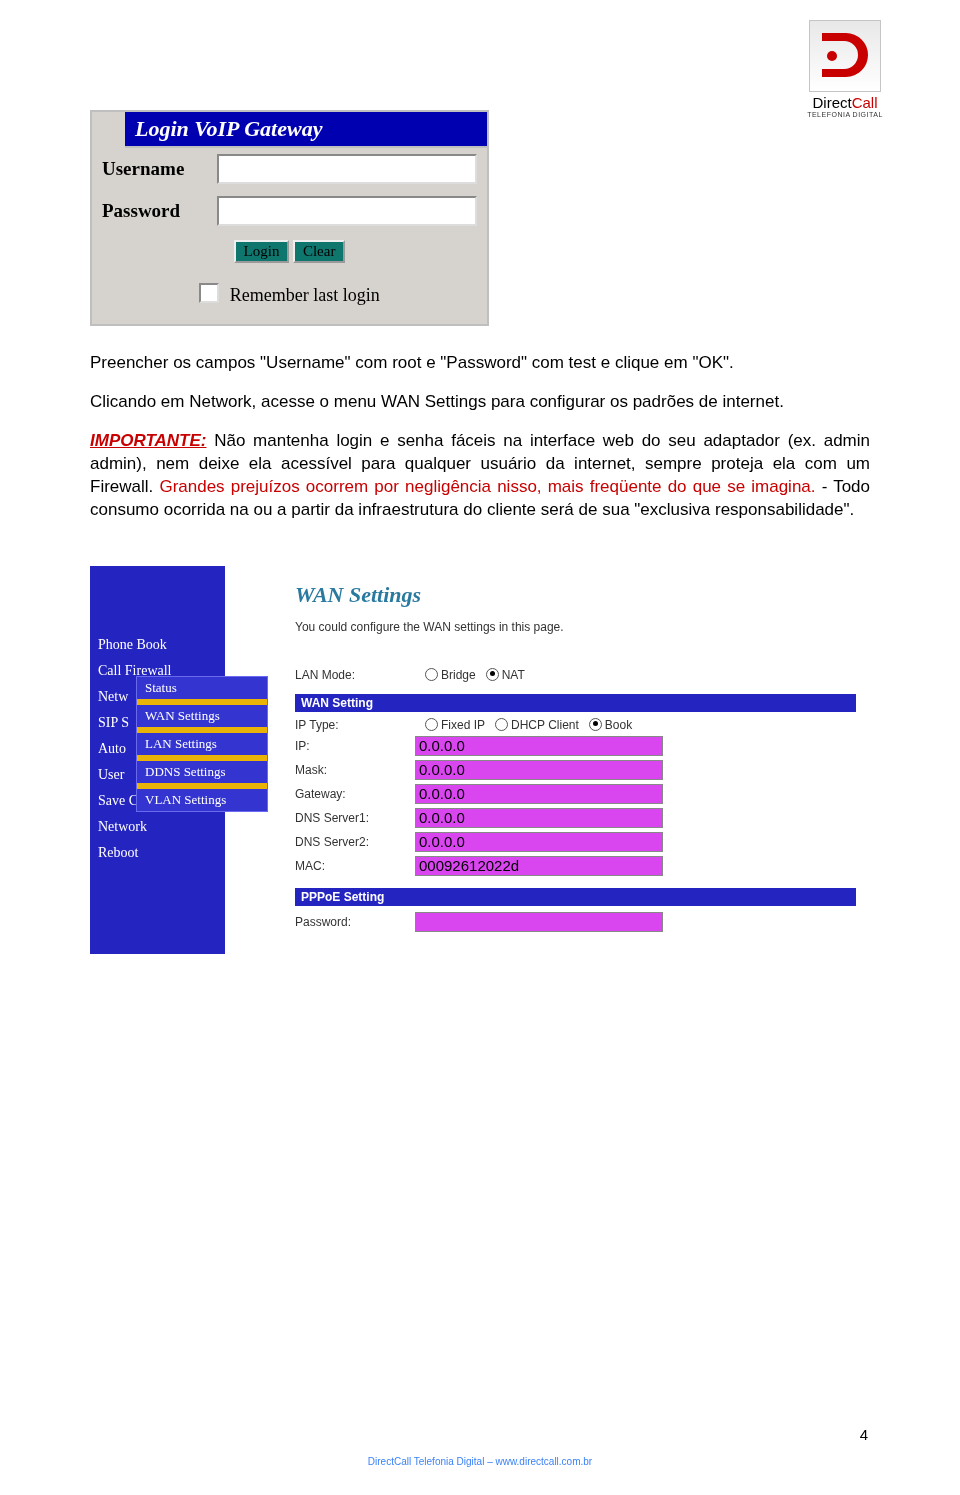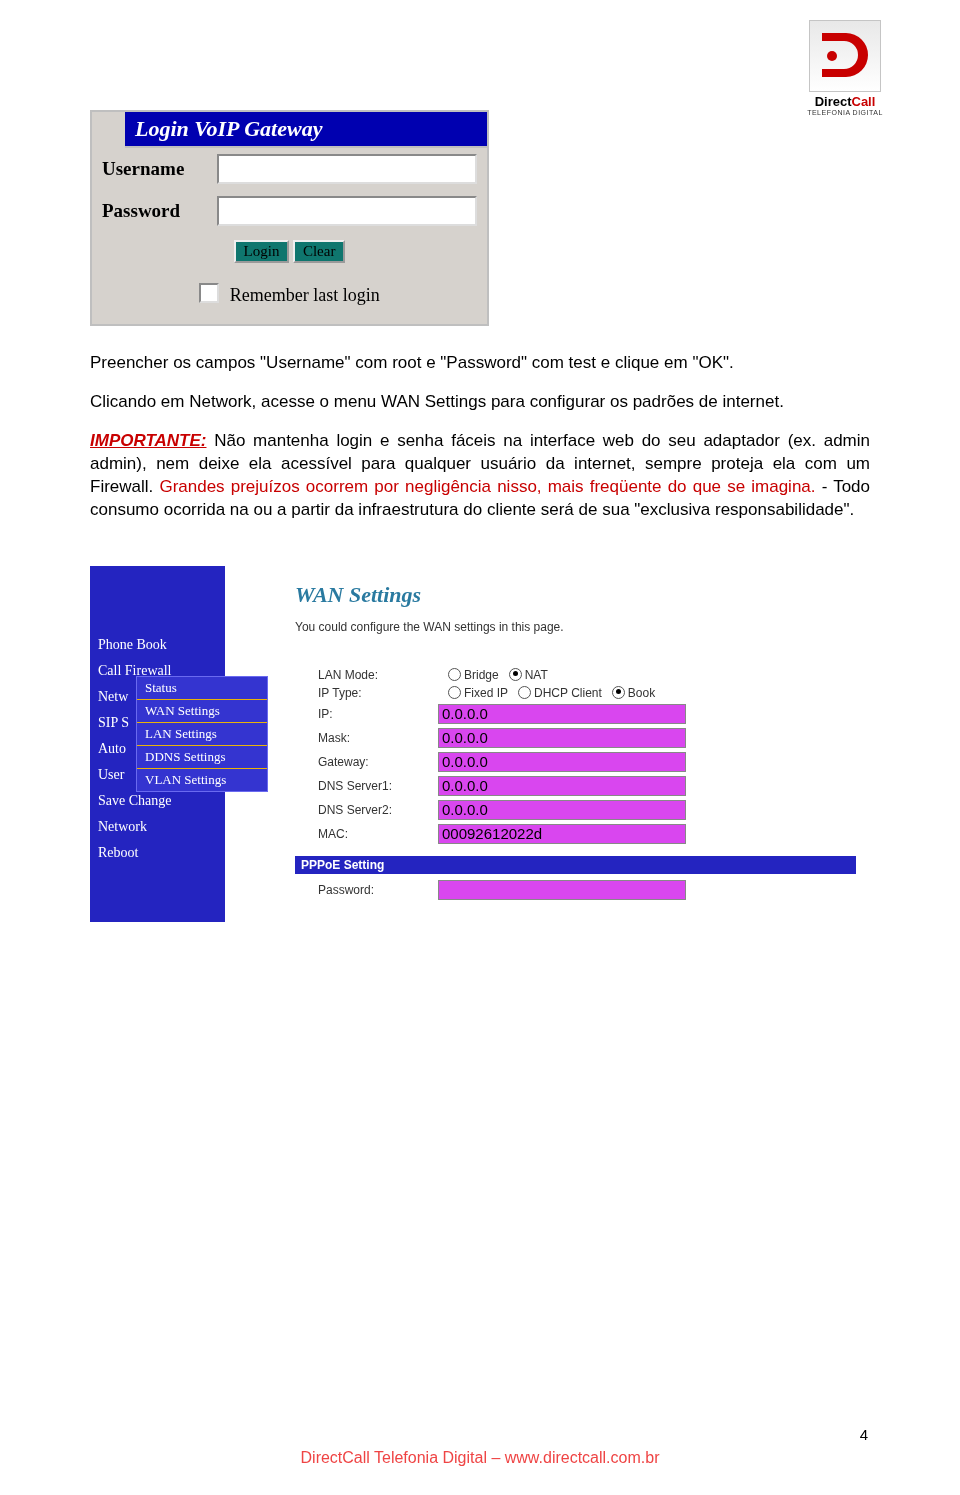--- a/index.html
+++ b/index.html
@@ -24,21 +24,21 @@
     text-align: center;
   }
   .logo-mark {
     width: 70px; height: 70px;
     border: 1px solid #c5c5c5;
     background: linear-gradient(#e8e8e8,#fff);
     margin: 0 auto 2px;
     display: flex; align-items: center; justify-content: center;
   }
   .logo-mark svg { width: 54px; height: 54px; }
-  .logo-text { font-size: 13px; font-weight: bold; }
+  .logo-text { font-size: 15px; font-weight: normal; }
   .logo-text .red { color: #c80000; }
   .logo-sub { font-size: 7px; letter-spacing: 0.5px; color: #333; text-transform: uppercase; }
 
   
   .login-box {
     margin-top: 80px;
     width: 395px;
     border: 2px solid #bfbfbf;
     background: #d6d2cd;
     font-family: "Times New Roman", serif;
@@ -124,41 +124,41 @@
     position: absolute;
     left: 46px;
     top: 110px;
     width: 130px;
     background: #3434d0;
     border: 1px solid #6a6af0;
   }
   .submenu .sitem {
     padding: 3px 8px;
     font-size: 13px;
-    border-bottom: 1px solid #eab308;
+    border-bottom: 6px solid #eab308;
   }
   .submenu .sitem:last-child { border-bottom: none; }
   .wan-main {
     flex: 1;
     padding: 10px 14px 18px 70px;
     font-family: Arial, sans-serif;
     font-size: 12px;
     color: #333;
   }
   .wan-h {
     color: #2a7aa0;
     font-weight: bold;
     font-style: italic;
     font-size: 22px;
     font-family: "Times New Roman", serif;
     margin: 6px 0 12px;
   }
   .wan-desc { margin-bottom: 34px; }
   .field-row { display: flex; align-items: center; margin: 4px 0; }
-  .field-row .lbl { width: 120px; margin-left: 23px; }
+  .field-row .lbl { width: 120px; }
   .bar {
     background: #2424c0;
     color: #fff;
     font-weight: bold;
     padding: 2px 6px;
     margin: 12px 0 6px;
     font-size: 12px;
   }
   .tin {
     width: 240px; height: 18px;
@@ -179,22 +179,22 @@
   }
   .radio:first-of-type { margin-left: 0; }
   .actions { margin-top: 18px; padding-left: 120px; }
 
   
   .footer {
     position: absolute;
     bottom: 28px;
     width: 100%;
     text-align: center;
-    font-size: 16px;
-    color: #ef4444;
+    font-size: 10px;
+    color: #3b82f6;
   }
   .pagenum {
     position: absolute;
     bottom: 52px;
     right: 92px;
     font-size: 15px;
   }
 </style>
 </head>
 <body>
@@ -267,20 +267,21 @@
       <div class="wan-desc">You could configure the WAN settings in this page.</div>
 
       <div class="field-row">
         <span class="lbl">LAN Mode:</span>
         <span class="radio"></span>
         <span>Bridge</span>
         <span class="radio sel"></span>
         <span>NAT</span>
       </div>
 
+      <div class="bar">WAN Setting</div>
 
       <div class="field-row">
         <span class="lbl">IP Type:</span>
         <span class="radio"></span>
         <span>Fixed IP</span>
         <span class="radio"></span>
         <span>DHCP Client</span>
         <span class="radio sel"></span>
         <span>Book</span>
       </div>

